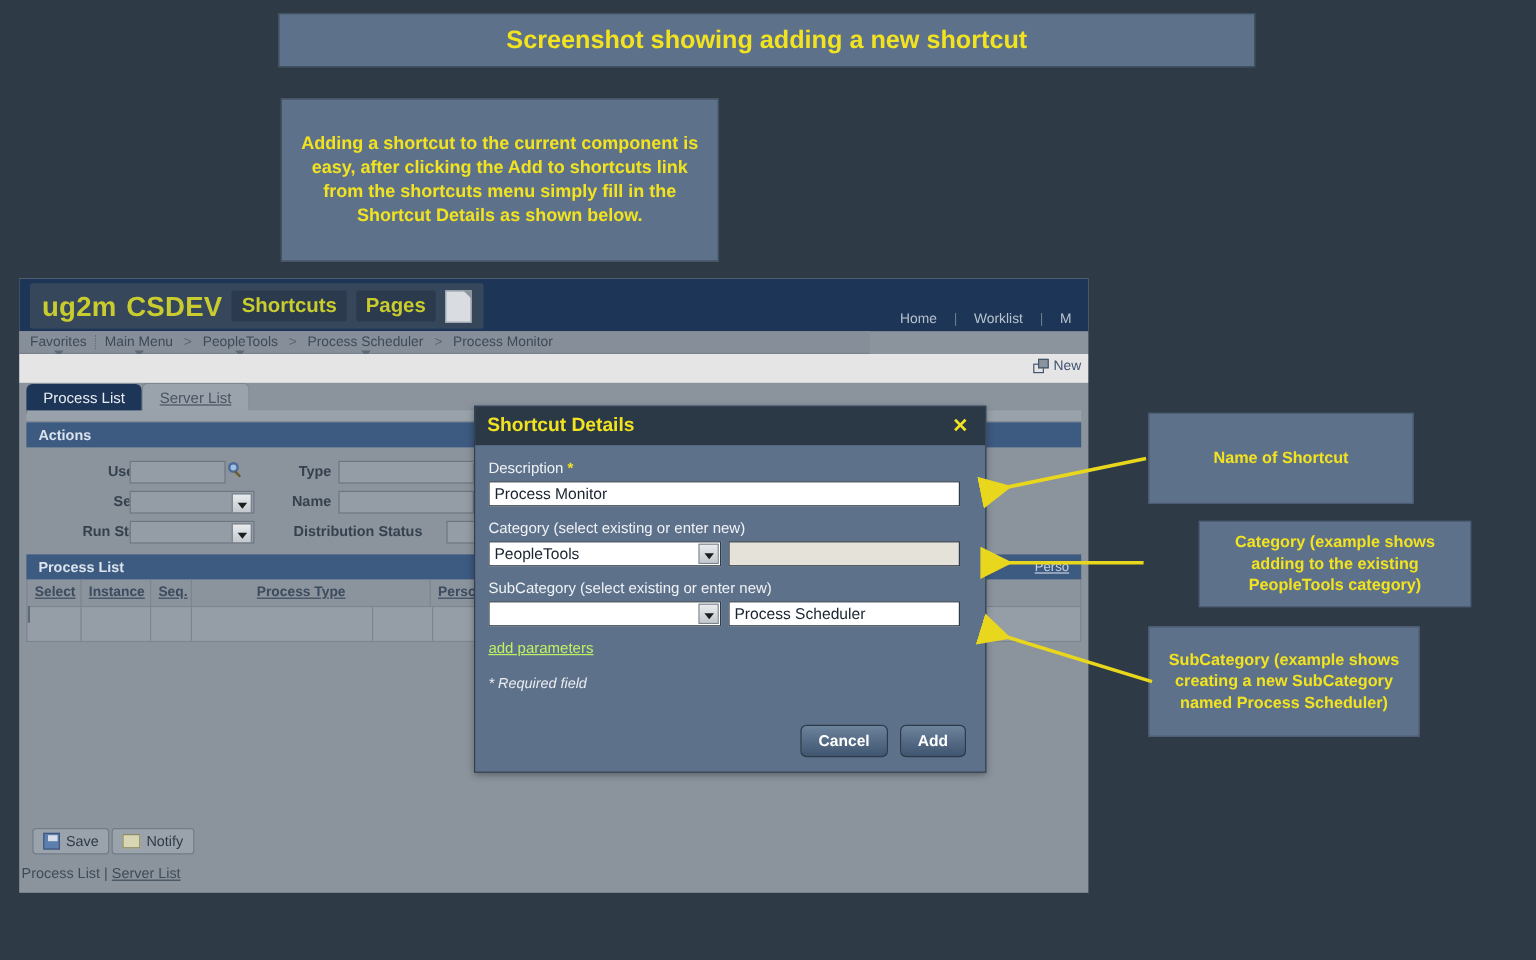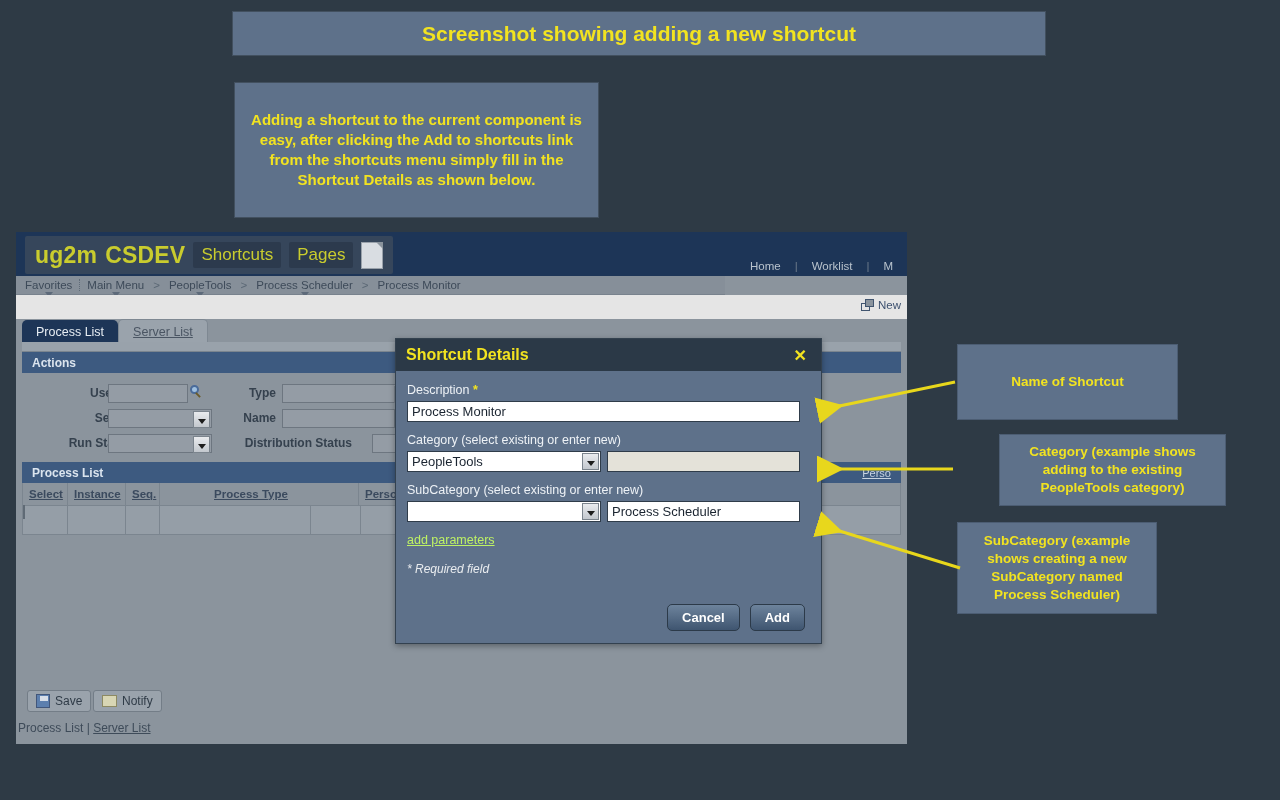--- a/index.html
+++ b/index.html
@@ -40,21 +40,21 @@
     position: absolute; left: 0; top: 0; width: 891px; height: 44px;
     background: #1d3557;
   }
   .brand-plate {
     position: absolute; left: 9px; top: 4px; height: 38px;
     background: #36465b; border-radius: 2px;
     display: flex; align-items: center; padding: 0 10px; gap: 8px;
   }
   .brand-txt { color: #c9cc2e; font-weight: bold; font-size: 23px; letter-spacing: .2px; }
   .brand-btn {
-    background: #2c3a4d; color: #c9cc2e; font-weight: normal; font-size: 17px;
+    background: #2c3a4d; color: #c9cc2e; font-weight: bold; font-size: 17px;
     padding: 3px 8px; border-radius: 2px;
   }
   .page-doc-icon {
     width: 22px; height: 27px; background: #d9dde2;
     border: 1px solid #9aa2ab; position: relative;
   }
   .page-doc-icon:after {
     content: ""; position: absolute; right: -1px; top: -1px;
     border-width: 0 7px 7px 0; border-style: solid;
     border-color: transparent #8b949d transparent transparent;
@@ -242,21 +242,21 @@
 
   
   .callout {
     position: absolute; background: #5e718a; border: 1px solid #4c5d73;
     color: #f2e320; font-weight: bold; text-align: center; font-size: 13.5px;
     line-height: 18px;
     display: flex; align-items: center; justify-content: center; padding: 4px 6px;
   }
   #co1 { left: 957px; top: 344px; width: 221px; height: 76px; }
   #co2 { left: 955px; top: 434px; width: 227px; height: 72px; margin-left: 44px; }
-  #co3 { left: 957px; top: 522px; width: 200px; height: 92px; }
+  #co3 { left: 957px; top: 522px; width: 226px; height: 92px; }
 
   #arrows { position: absolute; left: 0; top: 0; width: 1280px; height: 800px; pointer-events: none; }
 </style>
 </head>
 <body>
 
 <div id="root">
 
   <div class="banner" id="title-banner">
     <span>Screenshot showing adding a new shortcut</span>

